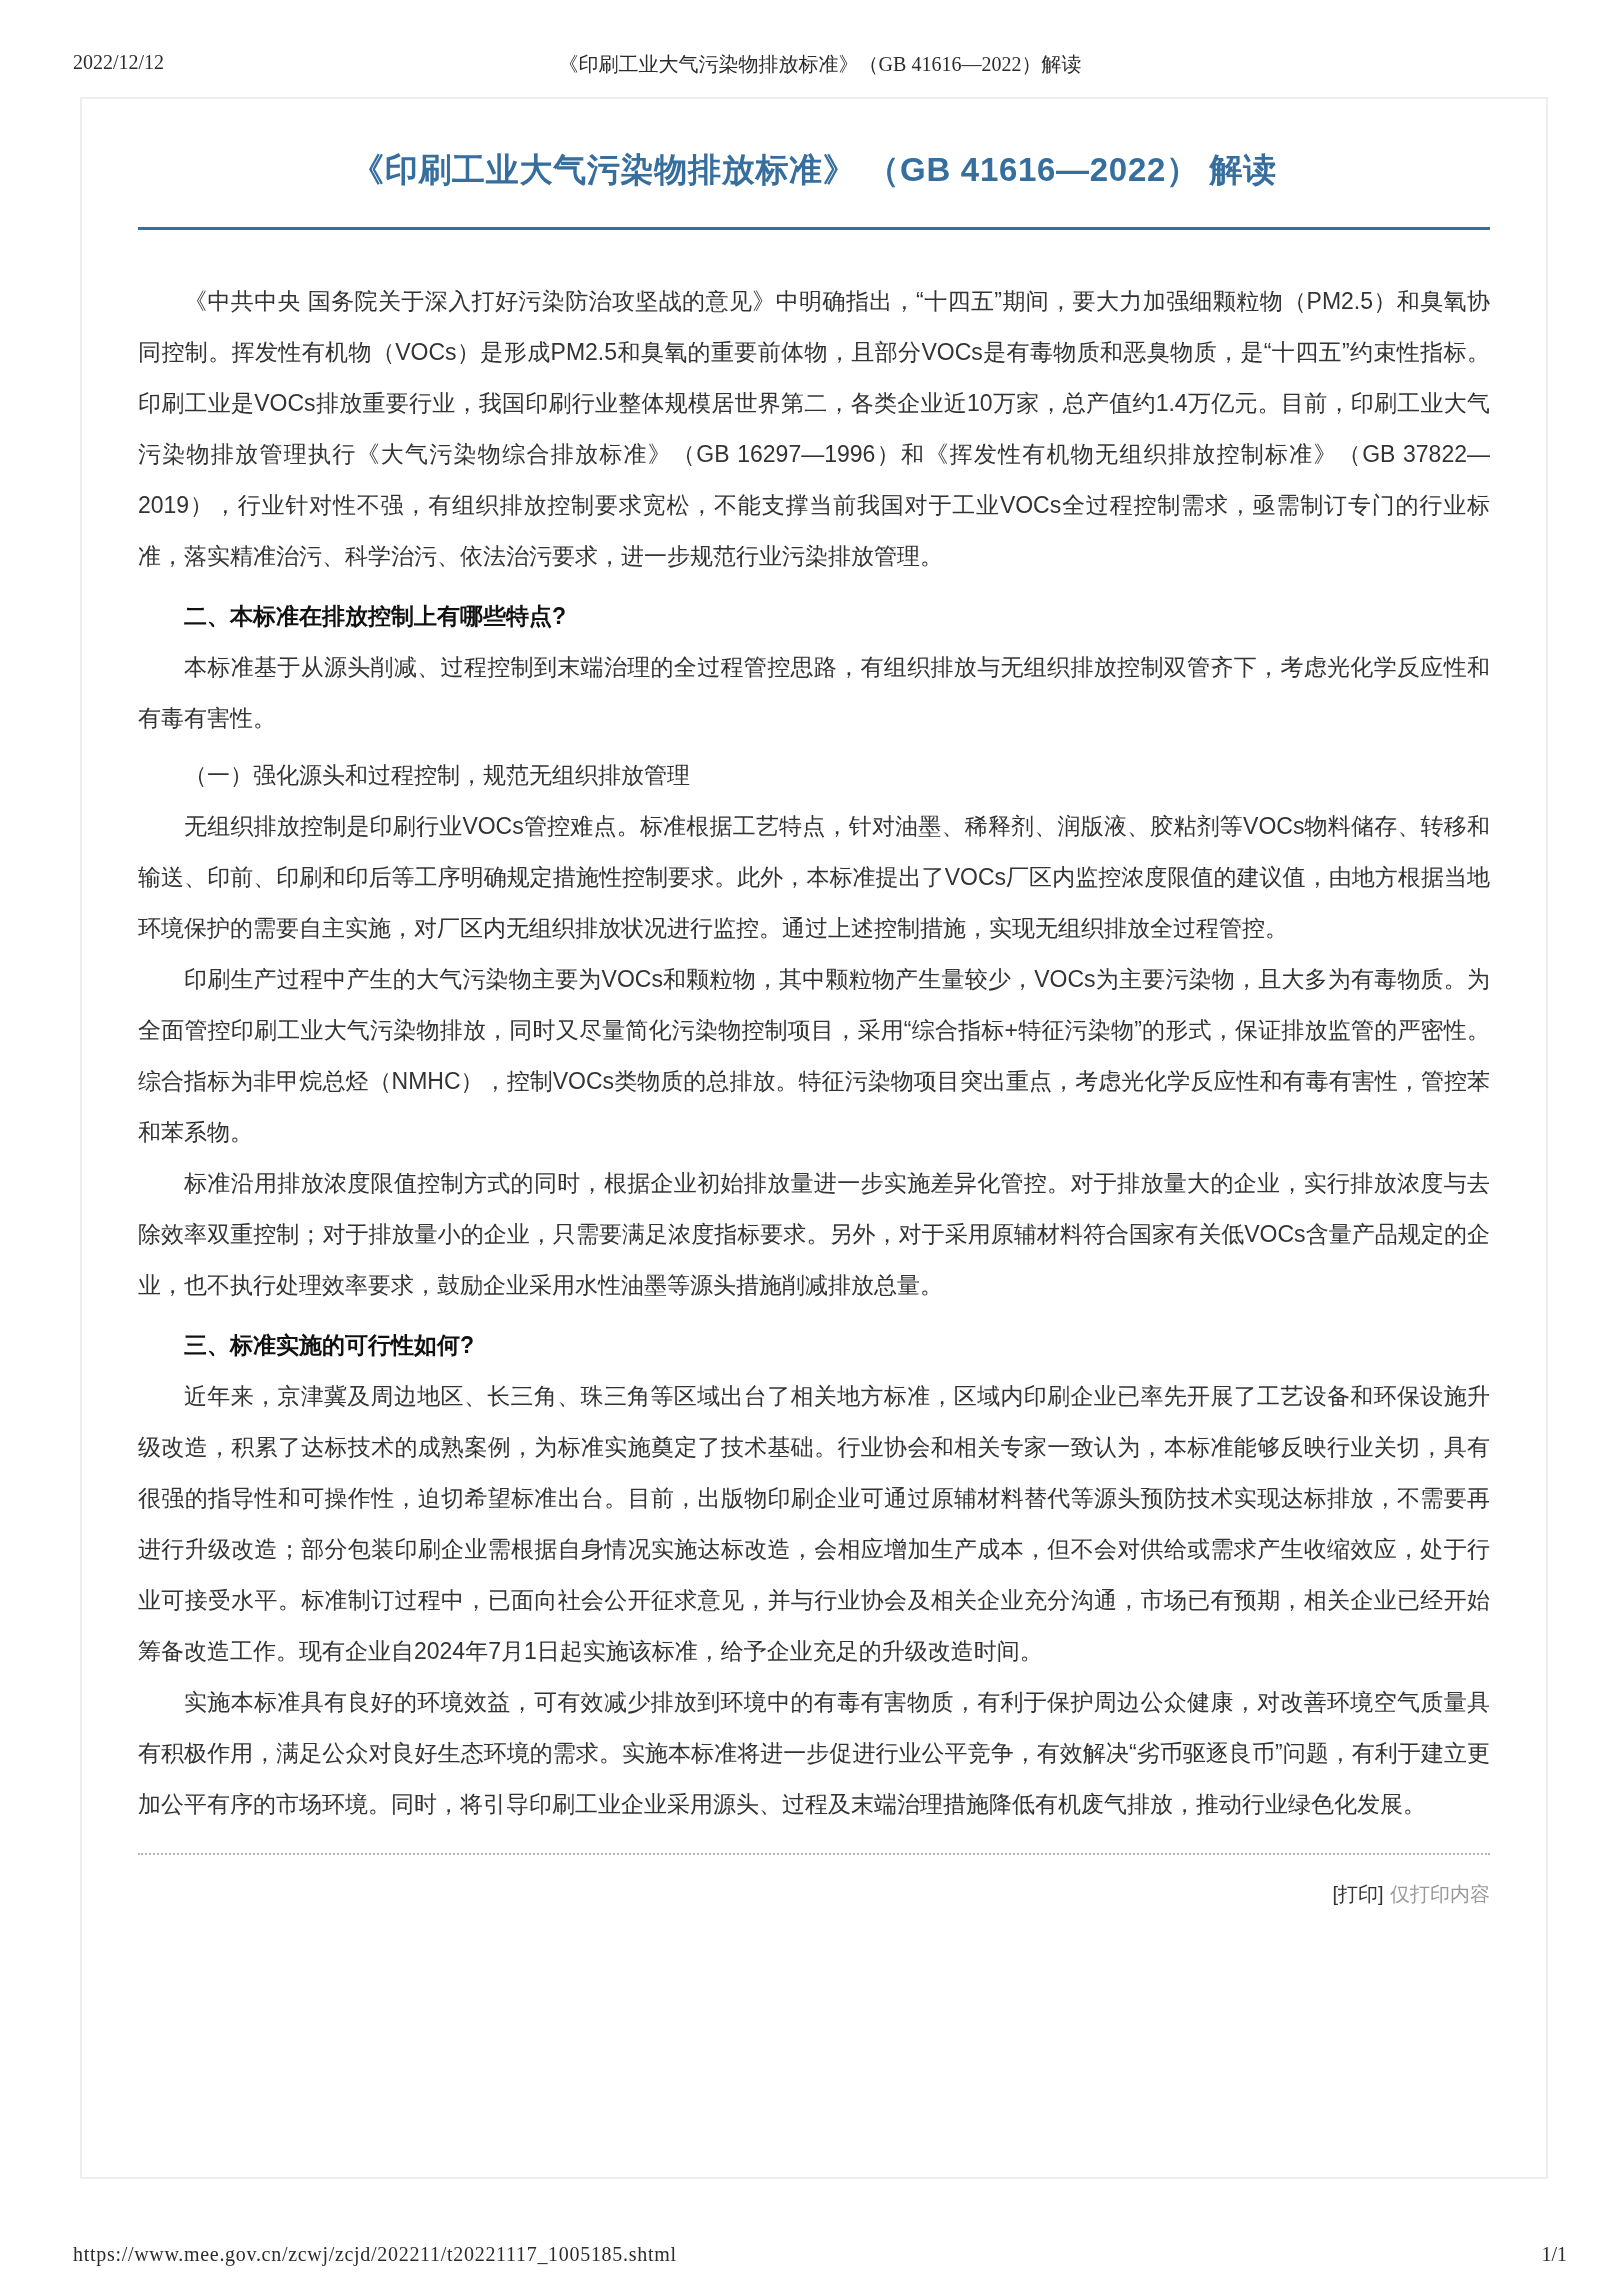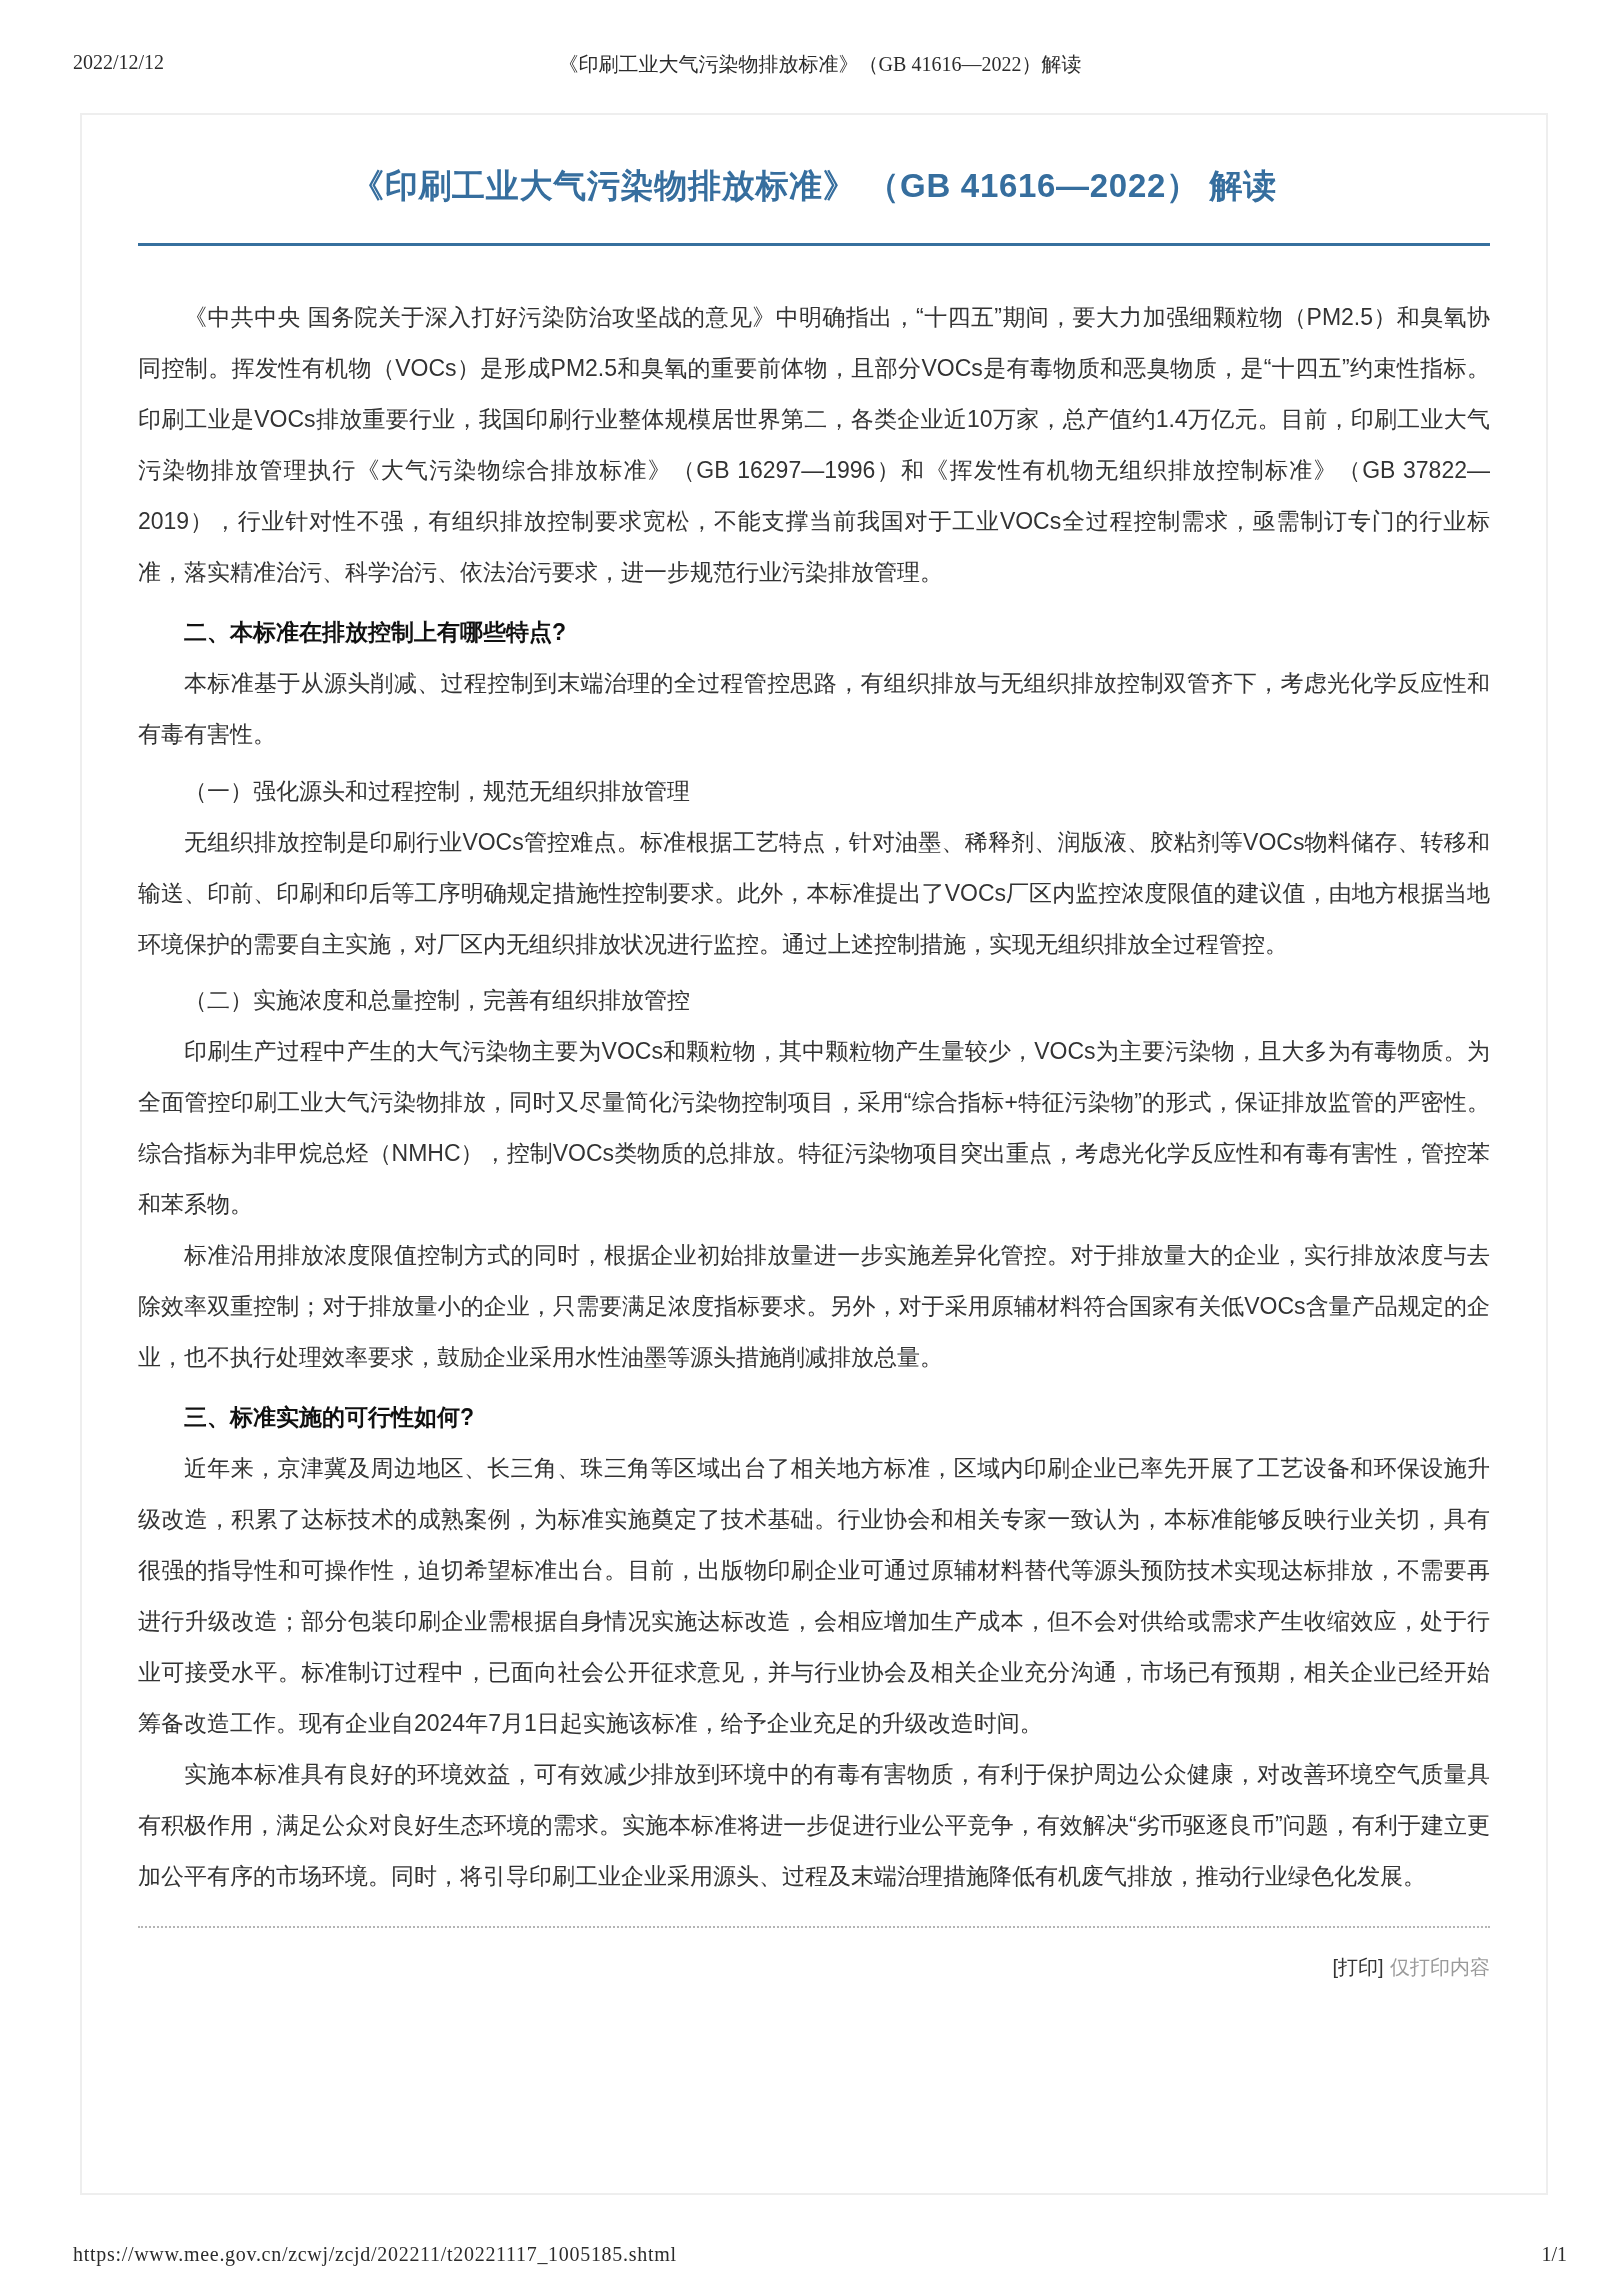--- a/index.html
+++ b/index.html
@@ -12,21 +12,21 @@
                 font-size:20px;color:#2b2b2b;}
   .ph-date{position:absolute;left:0;top:0;}
   .ph-title{position:absolute;left:50%;transform:translateX(-50%);top:0;white-space:nowrap;}
   .print-footer{position:absolute;top:2226px;left:73px;right:56px;height:29px;
                 font-family:"Liberation Serif","DejaVu Serif",serif;
                 font-size:20px;color:#2b2b2b;}
   .pf-url{position:absolute;left:0;top:0;letter-spacing:0.7px;}
   .pf-page{position:absolute;right:0;top:0;}
 
   
-  .card{position:absolute;left:80px;top:96px;width:1468px;height:2082px;
+  .card{position:absolute;left:80px;top:80px;width:1468px;height:2082px;
         background:#ffffff;border:2px solid #eeeeee;box-sizing:border-box;}
   .card-inner{padding:0 56px;}
 
   .art-title{margin:47px 0 0 0;text-align:center;font-size:33px;line-height:47px;
              font-weight:bold;color:#366e9e;letter-spacing:0.7px;}
   .art-meta{margin-top:19.6px;text-align:center;font-size:21.6px;line-height:30px;color:#333333;}
   .art-meta .meta-group{margin:0 18.3px;display:inline-block;}
   .size-btn{cursor:pointer;}
   .size-btn.active{color:#3e80b2;}
   .blue-hr{margin-top:34px;height:3.3px;background:#36709e;border:none;}
@@ -60,21 +60,20 @@
 
 
       <div class="blue-hr"></div>
 
       <div class="body">
         <p class="para">《中共中央 国务院关于深入打好污染防治攻坚战的意见》中明确指出，“十四五”期间，要大力加强细颗粒物（PM2.5）和臭氧协同控制。挥发性有机物（VOCs）是形成PM2.5和臭氧的重要前体物，且部分VOCs是有毒物质和恶臭物质，是“十四五”约束性指标。印刷工业是VOCs排放重要行业，我国印刷行业整体规模居世界第二，各类企业近10万家，总产值约1.4万亿元。目前，印刷工业大气污染物排放管理执行《大气污染物综合排放标准》（GB 16297—1996）和《挥发性有机物无组织排放控制标准》（GB 37822—2019），行业针对性不强，有组织排放控制要求宽松，不能支撑当前我国对于工业VOCs全过程控制需求，亟需制订专门的行业标准，落实精准治污、科学治污、依法治污要求，进一步规范行业污染排放管理。</p>
         <p class="h">二、本标准在排放控制上有哪些特点?</p>
         <p class="para">本标准基于从源头削减、过程控制到末端治理的全过程管控思路，有组织排放与无组织排放控制双管齐下，考虑光化学反应性和有毒有害性。</p>
         <p class="sub">（一）强化源头和过程控制，规范无组织排放管理</p>
         <p class="para">无组织排放控制是印刷行业VOCs管控难点。标准根据工艺特点，针对油墨、稀释剂、润版液、胶粘剂等VOCs物料储存、转移和输送、印前、印刷和印后等工序明确规定措施性控制要求。此外，本标准提出了VOCs厂区内监控浓度限值的建议值，由地方根据当地环境保护的需要自主实施，对厂区内无组织排放状况进行监控。通过上述控制措施，实现无组织排放全过程管控。</p>
-        <p class="sub">（二）实施浓度和总量控制，完善有组织排放管控</p>
         <p class="para">印刷生产过程中产生的大气污染物主要为VOCs和颗粒物，其中颗粒物产生量较少，VOCs为主要污染物，且大多为有毒物质。为全面管控印刷工业大气污染物排放，同时又尽量简化污染物控制项目，采用“综合指标+特征污染物”的形式，保证排放监管的严密性。综合指标为非甲烷总烃（NMHC），控制VOCs类物质的总排放。特征污染物项目突出重点，考虑光化学反应性和有毒有害性，管控苯和苯系物。</p>
         <p class="para">标准沿用排放浓度限值控制方式的同时，根据企业初始排放量进一步实施差异化管控。对于排放量大的企业，实行排放浓度与去除效率双重控制；对于排放量小的企业，只需要满足浓度指标要求。另外，对于采用原辅材料符合国家有关低VOCs含量产品规定的企业，也不执行处理效率要求，鼓励企业采用水性油墨等源头措施削减排放总量。</p>
         <p class="h">三、标准实施的可行性如何?</p>
         <p class="para">近年来，京津冀及周边地区、长三角、珠三角等区域出台了相关地方标准，区域内印刷企业已率先开展了工艺设备和环保设施升级改造，积累了达标技术的成熟案例，为标准实施奠定了技术基础。行业协会和相关专家一致认为，本标准能够反映行业关切，具有很强的指导性和可操作性，迫切希望标准出台。目前，出版物印刷企业可通过原辅材料替代等源头预防技术实现达标排放，不需要再进行升级改造；部分包装印刷企业需根据自身情况实施达标改造，会相应增加生产成本，但不会对供给或需求产生收缩效应，处于行业可接受水平。标准制订过程中，已面向社会公开征求意见，并与行业协会及相关企业充分沟通，市场已有预期，相关企业已经开始筹备改造工作。现有企业自2024年7月1日起实施该标准，给予企业充足的升级改造时间。</p>
         <p class="para">实施本标准具有良好的环境效益，可有效减少排放到环境中的有毒有害物质，有利于保护周边公众健康，对改善环境空气质量具有积极作用，满足公众对良好生态环境的需求。实施本标准将进一步促进行业公平竞争，有效解决“劣币驱逐良币”问题，有利于建立更加公平有序的市场环境。同时，将引导印刷工业企业采用源头、过程及末端治理措施降低有机废气排放，推动行业绿色化发展。</p>
       </div>
 
       <div class="dotted-sep"></div>
 
       <div class="print-line">

